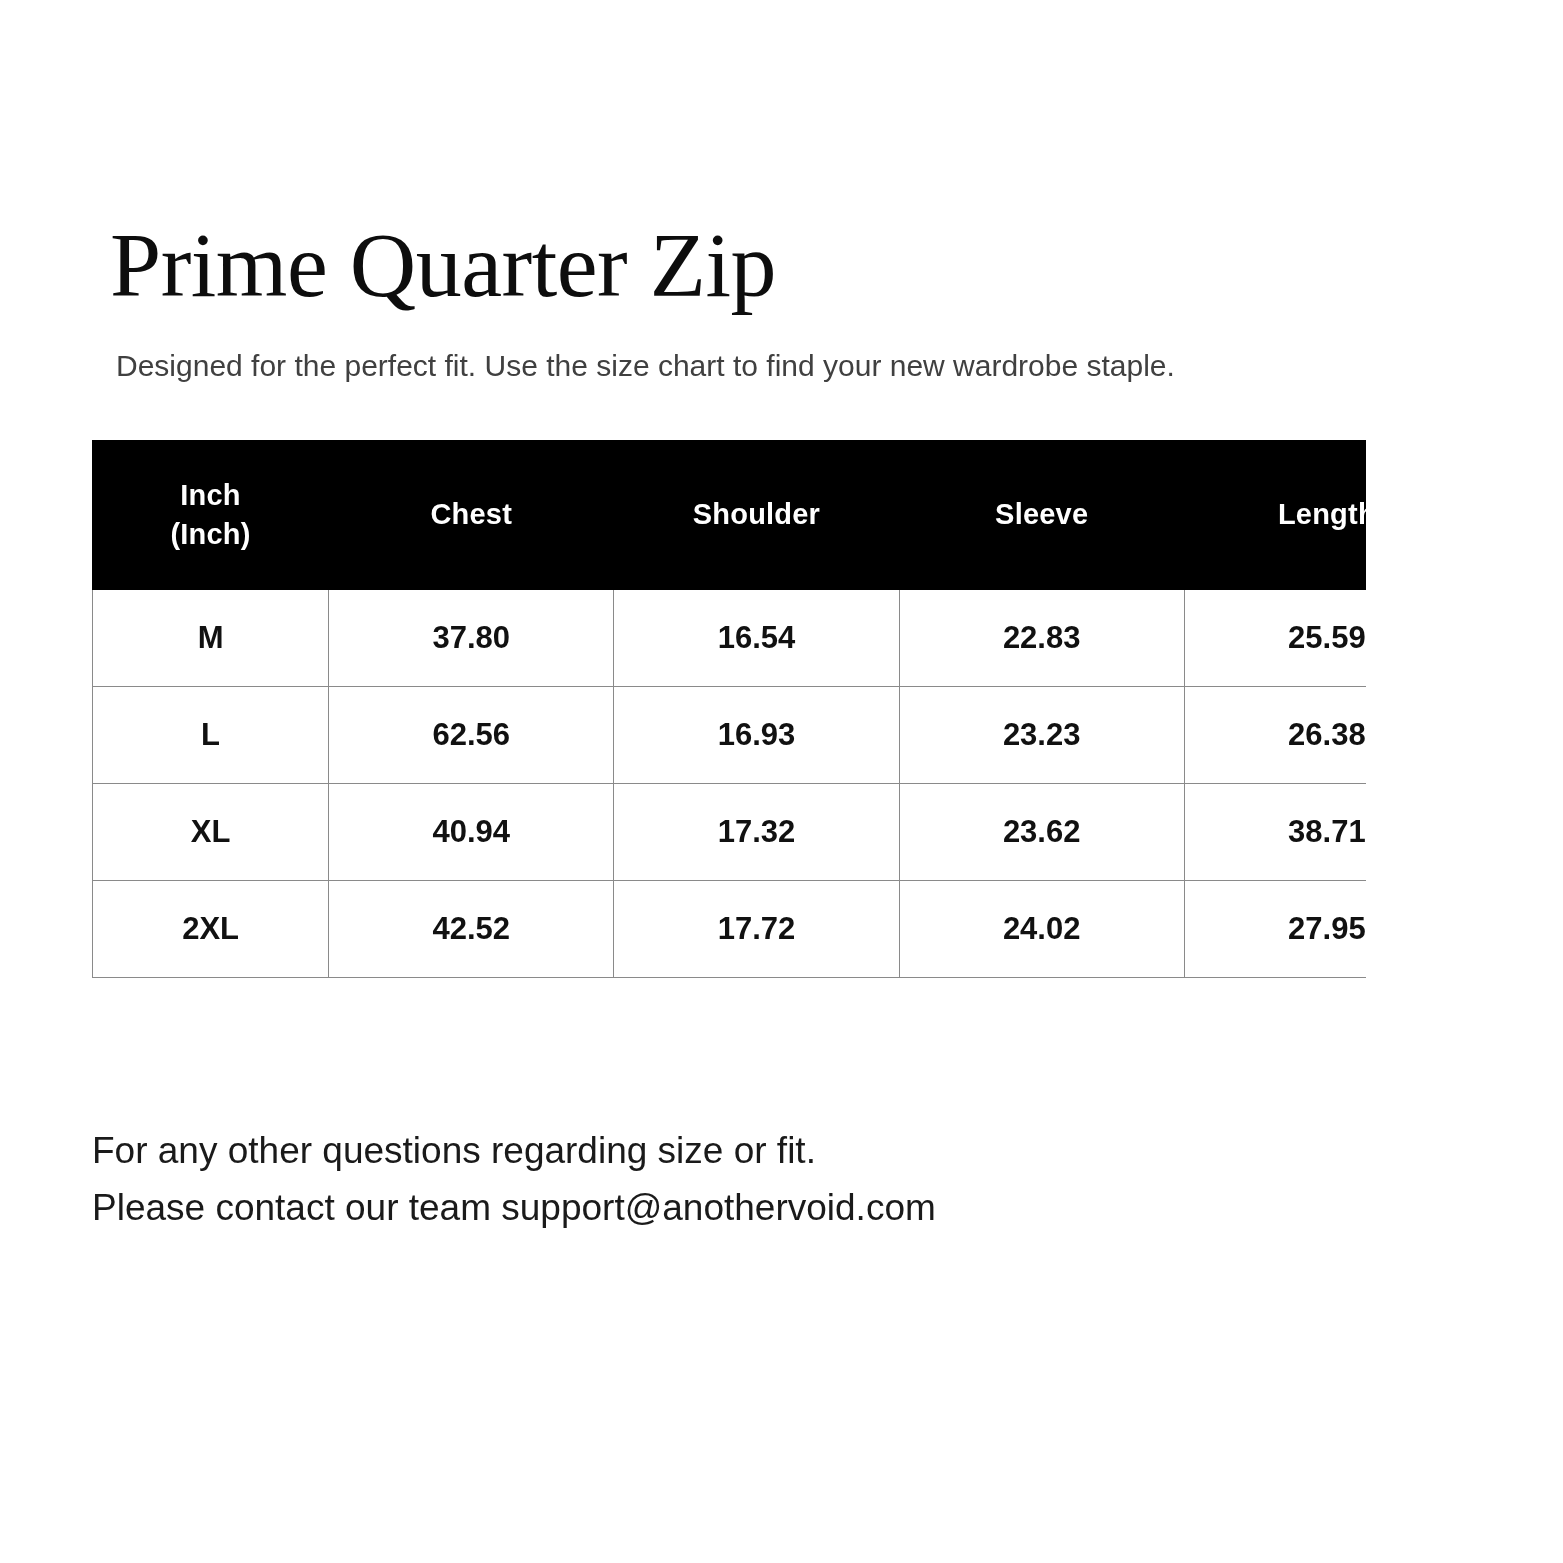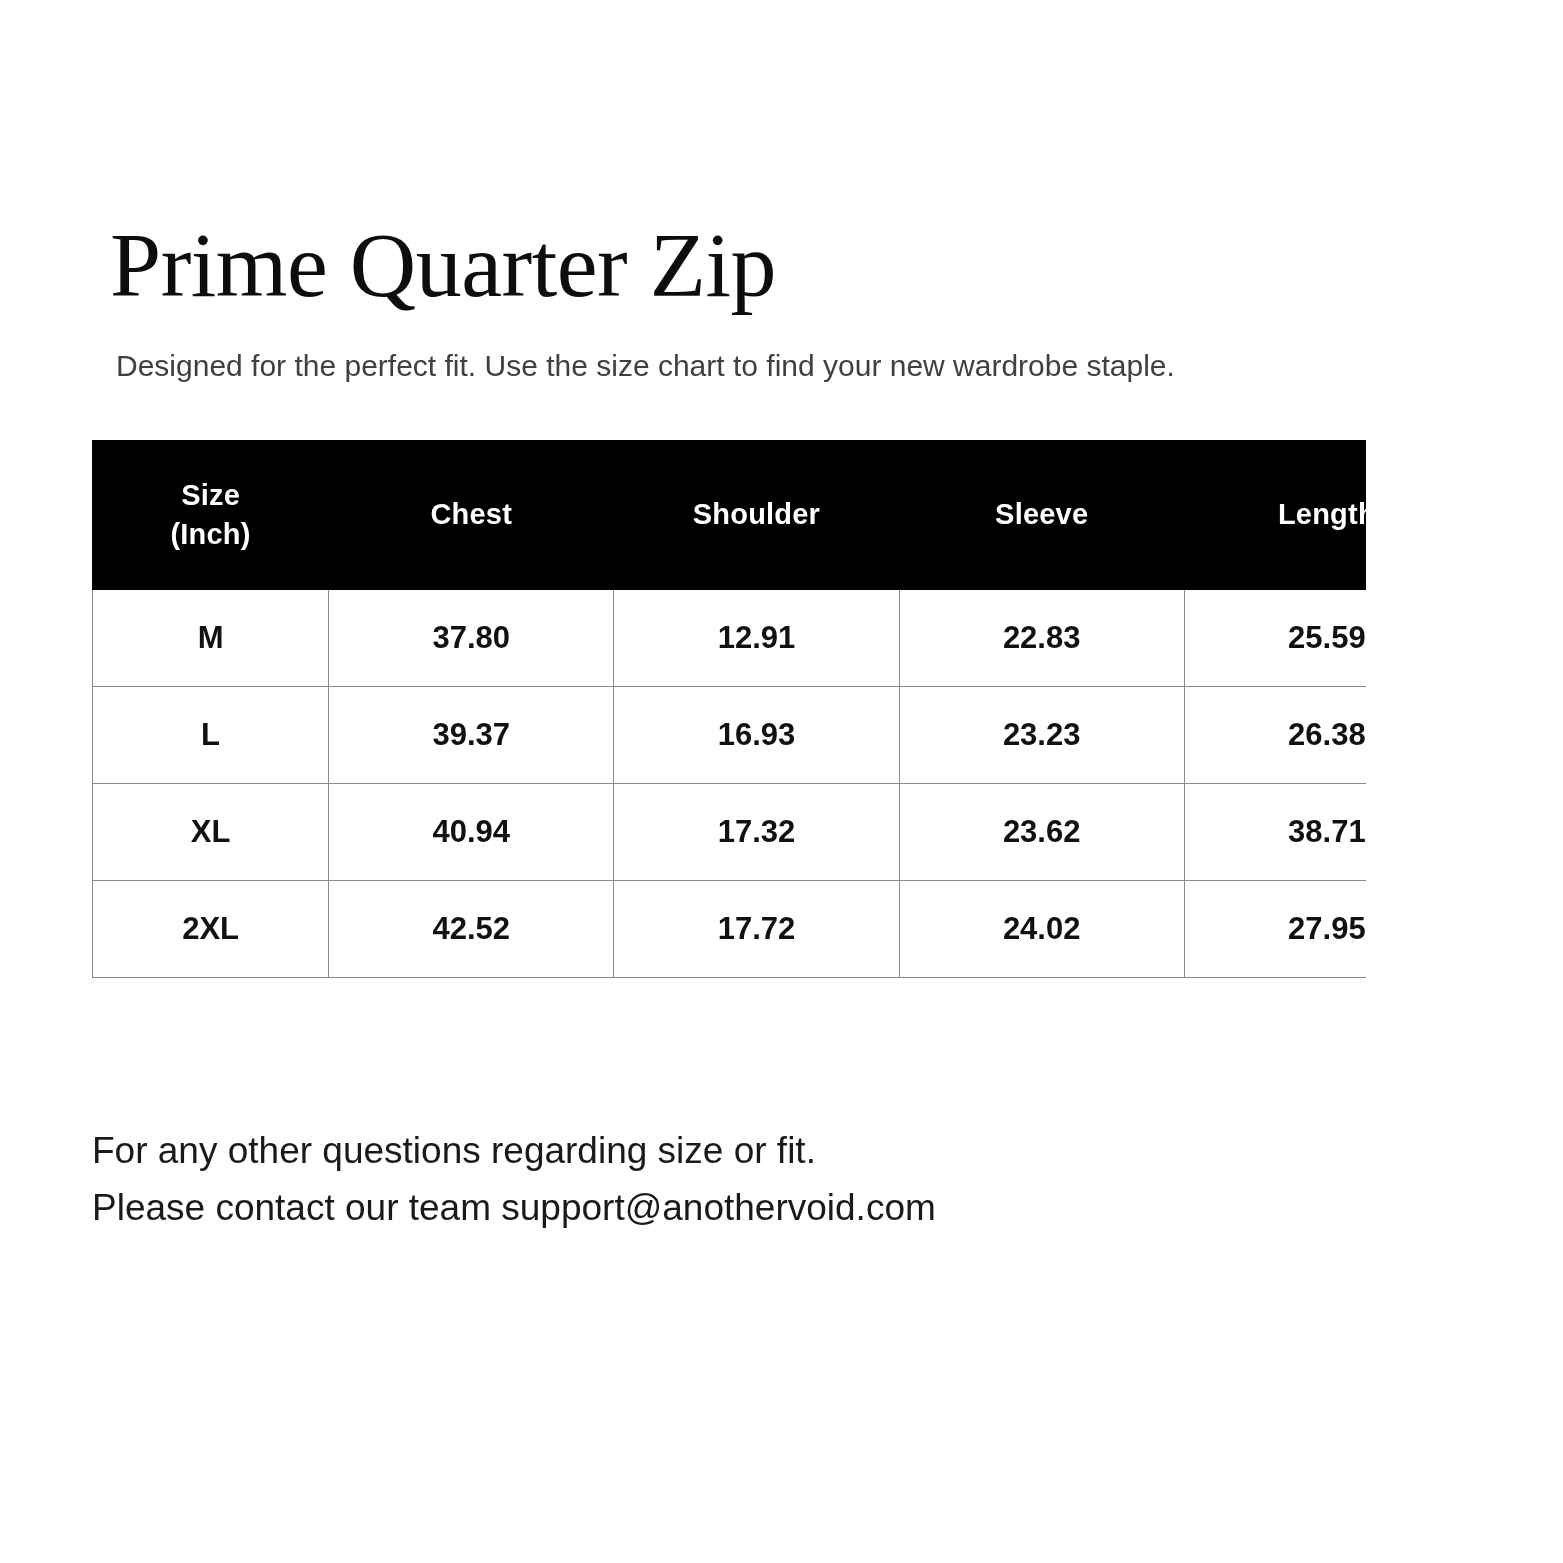--- a/index.html
+++ b/index.html
@@ -92,40 +92,40 @@
     <colgroup>
       <col class="col-size">
       <col class="col-rest">
       <col class="col-rest">
       <col class="col-rest">
       <col class="col-rest">
     </colgroup>
     <thead>
       <tr>
         <th>
-          <span>Size</span><br>
+          <span>Inch</span><br>
           <span>(Inch)</span>
         </th>
         <th>Chest</th>
         <th>Shoulder</th>
         <th>Sleeve</th>
         <th>Length</th>
       </tr>
     </thead>
     <tbody>
       <tr>
         <td>M</td>
         <td>37.80</td>
-        <td>12.91</td>
+        <td>16.54</td>
         <td>22.83</td>
         <td>25.59</td>
       </tr>
       <tr>
         <td>L</td>
-        <td>39.37</td>
+        <td>62.56</td>
         <td>16.93</td>
         <td>23.23</td>
         <td>26.38</td>
       </tr>
       <tr>
         <td>XL</td>
         <td>40.94</td>
         <td>17.32</td>
         <td>23.62</td>
         <td>38.71</td>

